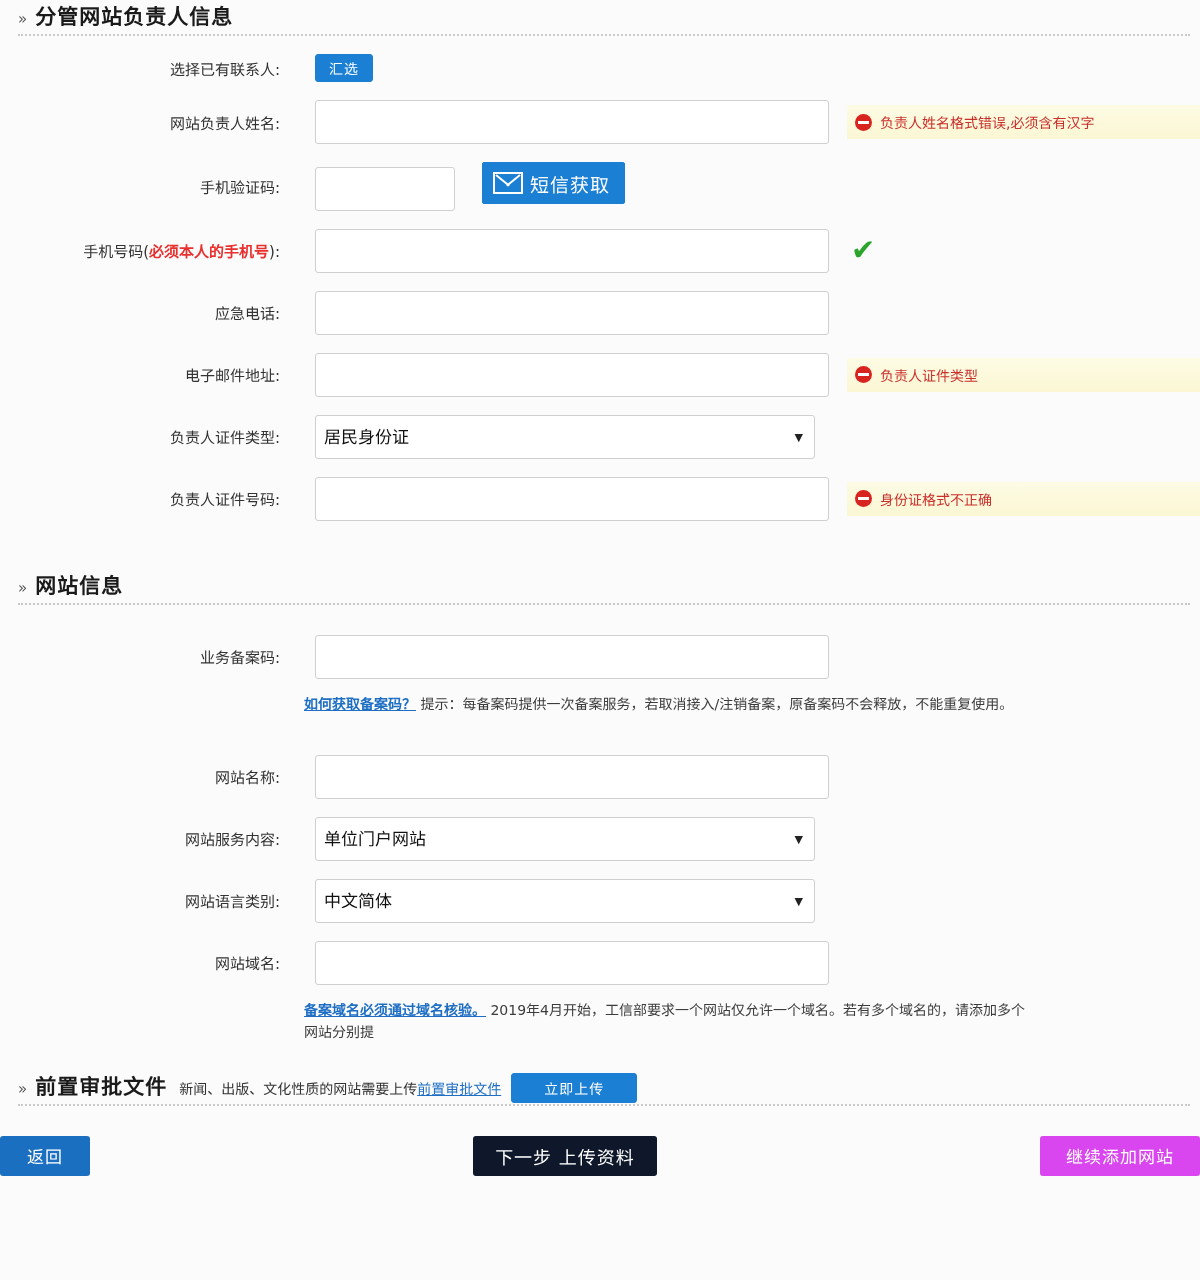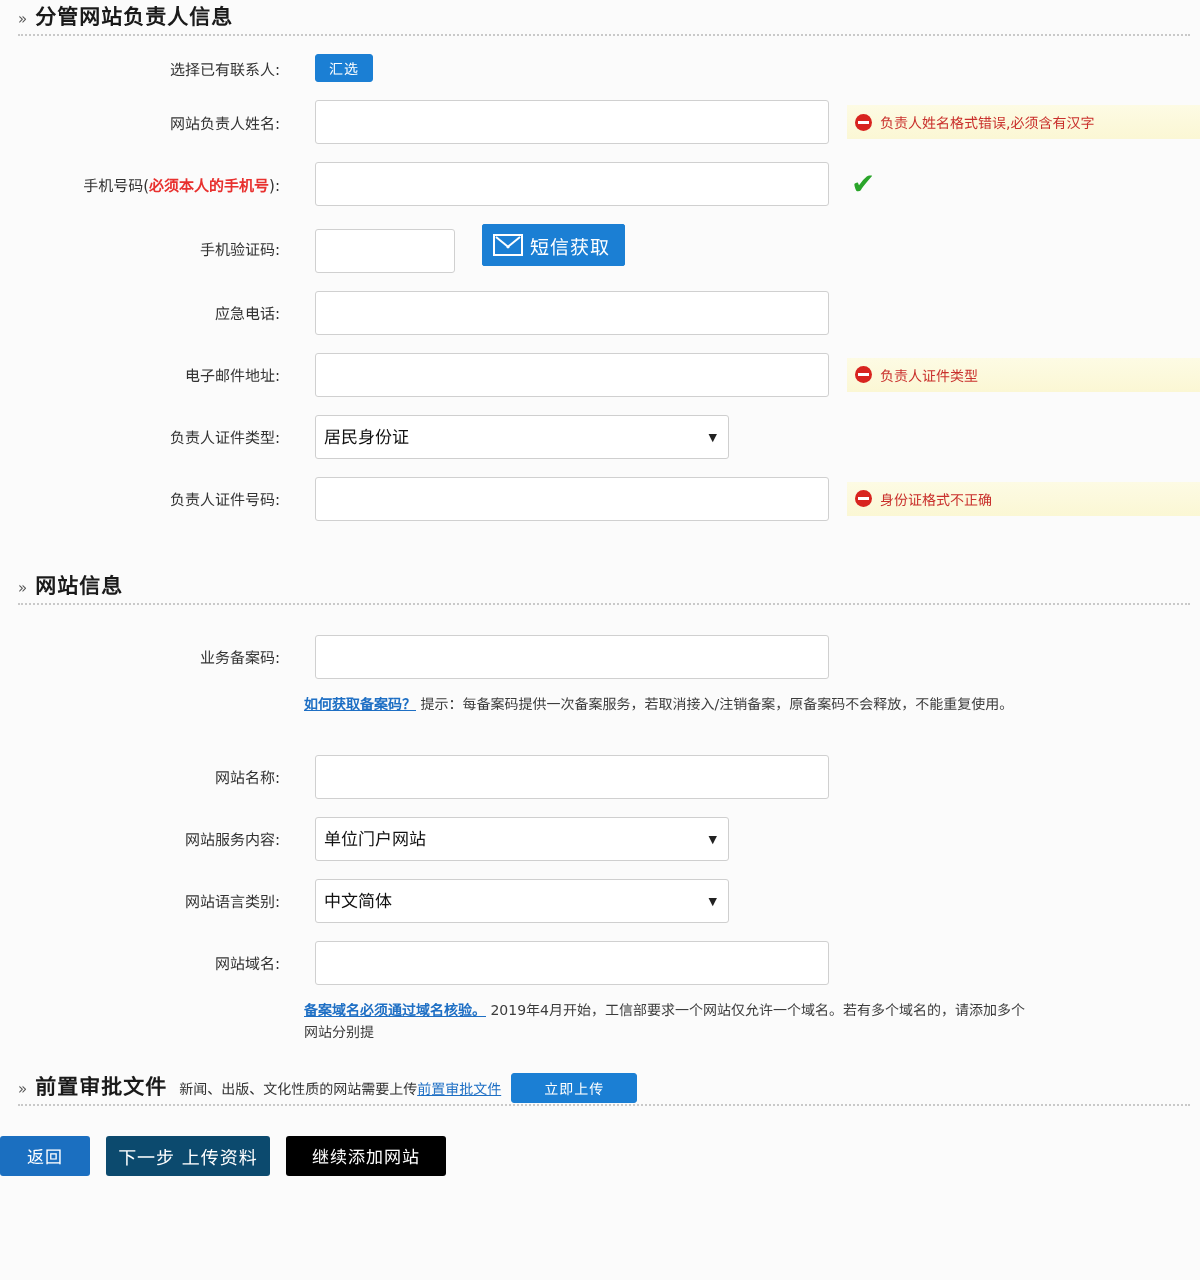--- a/index.html
+++ b/index.html
@@ -76,21 +76,21 @@
     border-radius: 3px;
     background: #fff;
     font-size: 15px;
     padding: 0 10px;
     color: #222;
     outline: none;
   }
   input.txt.short { width: 140px; height: 44px; }
 
   select.sel {
-    width: 414px;
+    width: 500px;
     height: 44px;
     border: 1px solid #cfcfcf;
     border-radius: 3px;
     background: #fff;
     font-size: 17px;
     padding: 0 8px;
     color: #111;
     font-family: "DejaVu Sans", "Liberation Sans", sans-serif;
     -webkit-appearance: none;
     appearance: none;
@@ -205,41 +205,41 @@
     line-height: 1.6;
   }
   .hint .lnk-b {
     color: #1e6fc4;
     font-weight: bold;
   }
 
   
   .actions {
     display: flex;
-    justify-content: flex-start;
+    justify-content: space-between;
     align-items: center;
     gap: 16px;
     margin-top: 30px;
   }
   .act {
     height: 40px;
     border-radius: 3px;
     font-size: 17px;
     letter-spacing: 1px;
     display: inline-flex;
     align-items: center;
     justify-content: center;
     cursor: pointer;
     color: #fff;
     border: 0;
     font-family: "DejaVu Sans", "Liberation Sans", sans-serif;
   }
   .act-back  { width: 90px;  background: #1b6fc0; }
-  .act-next  { width: 164px; background: #0c4a6e; font-size: 18px; }
-  .act-more  { width: 160px; background: #000000; }
+  .act-next  { width: 184px; background: #0f172a; font-size: 18px; }
+  .act-more  { width: 160px; background: #d946ef; }
 </style>
 </head>
 <body>
 
 <div class="page">
 
   <div class="section-head">
     <span class="section-chev">»</span>
     <span class="section-title">分管网站负责人信息</span>
   </div>
@@ -254,39 +254,39 @@
 
   <div class="form-row">
     <div class="lbl">网站负责人姓名:</div>
     <div class="ctrl">
       <input class="txt" type="text" value="" style="">
     </div>
     <div class="err-box">
       <span class="err-icon"></span>
       <span class="err-text">负责人姓名格式错误,必须含有汉字</span>
     </div>
-  </div>
-
-  <div class="form-row">
-    <div class="lbl"><span>手机号码(</span><span class="red">必须本人的手机号</span><span>):</span></div>
-    <div class="ctrl">
-      <input class="txt" type="text" value="" style="">
-    </div>
-    <span class="ok-mark">✔</span>
   </div>
 
   <div class="form-row">
     <div class="lbl">手机验证码:</div>
     <div class="ctrl">
       <input class="txt short" type="text" value="" style="">
       <button class="btn-blue btn-sms">
         <span class="env"></span>
           <span>短信获取</span>
       </button>
     </div>
+  </div>
+
+  <div class="form-row">
+    <div class="lbl"><span>手机号码(</span><span class="red">必须本人的手机号</span><span>):</span></div>
+    <div class="ctrl">
+      <input class="txt" type="text" value="" style="">
+    </div>
+    <span class="ok-mark">✔</span>
   </div>
 
   <div class="form-row">
     <div class="lbl">应急电话:</div>
     <div class="ctrl">
       <input class="txt" type="text" value="" style="">
     </div>
   </div>
 
   <div class="form-row">

